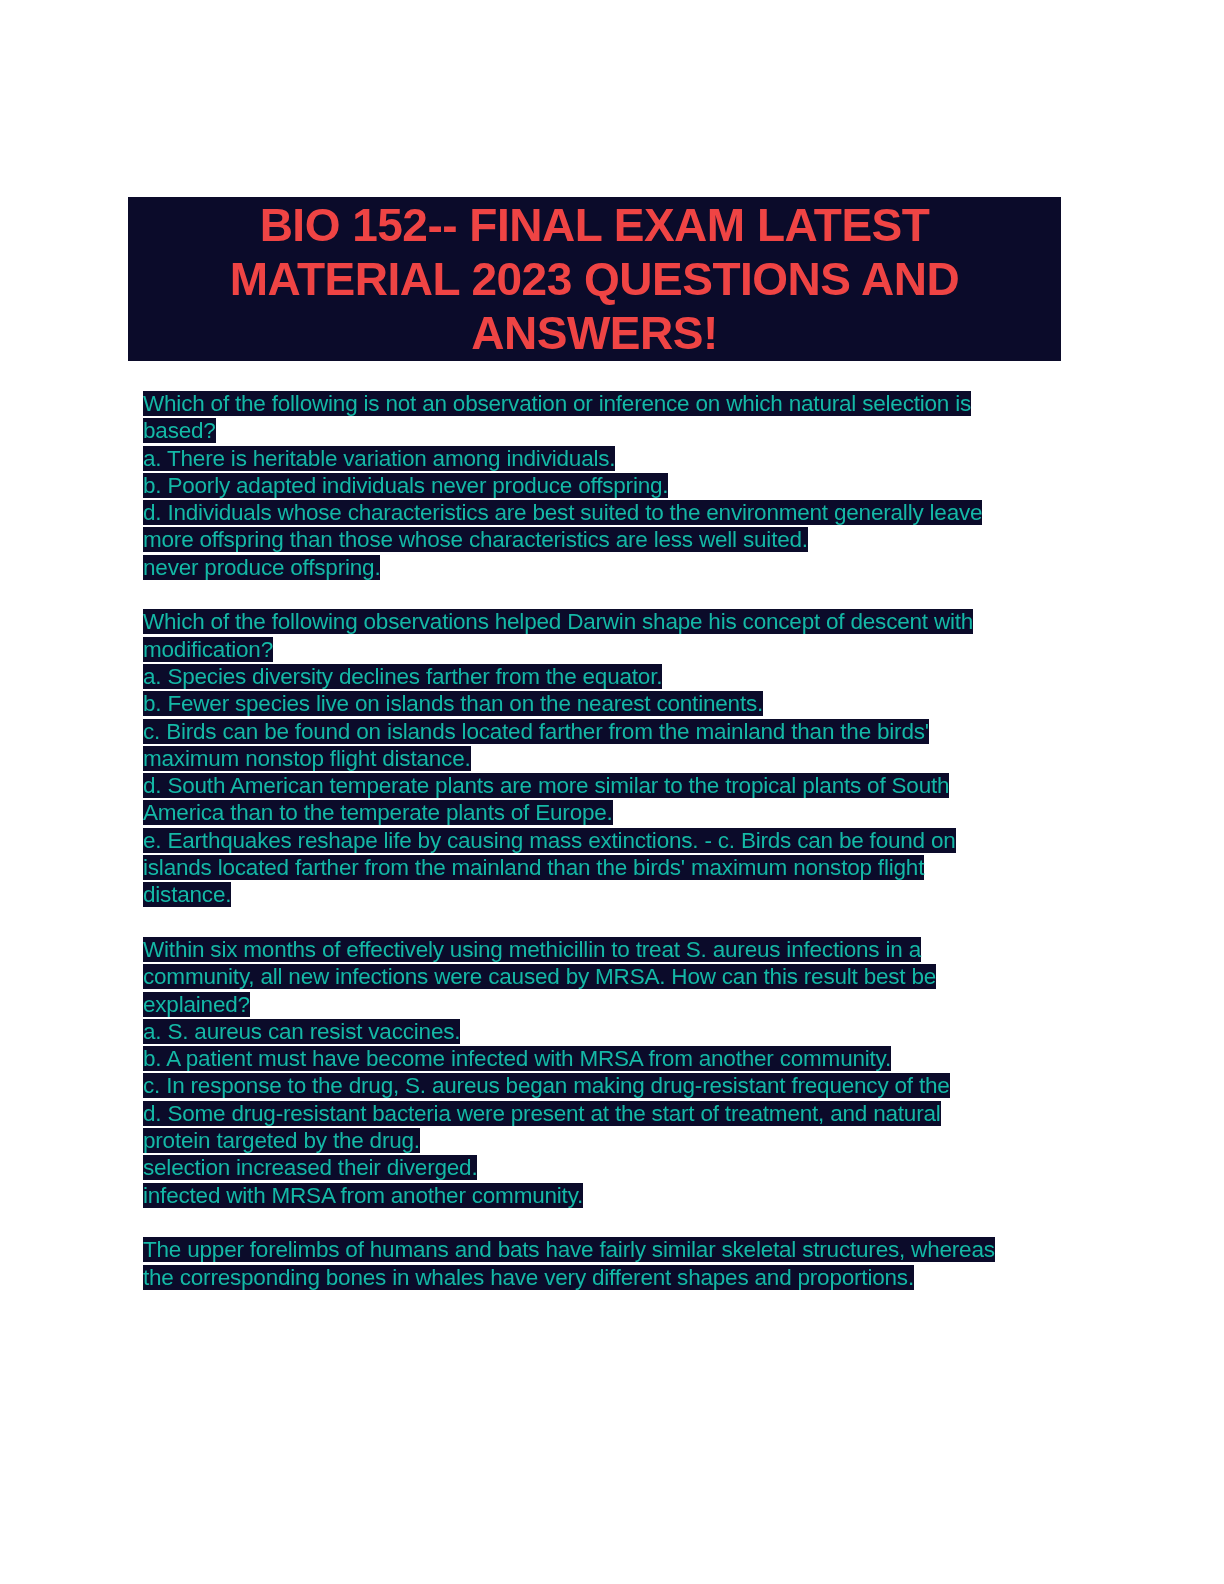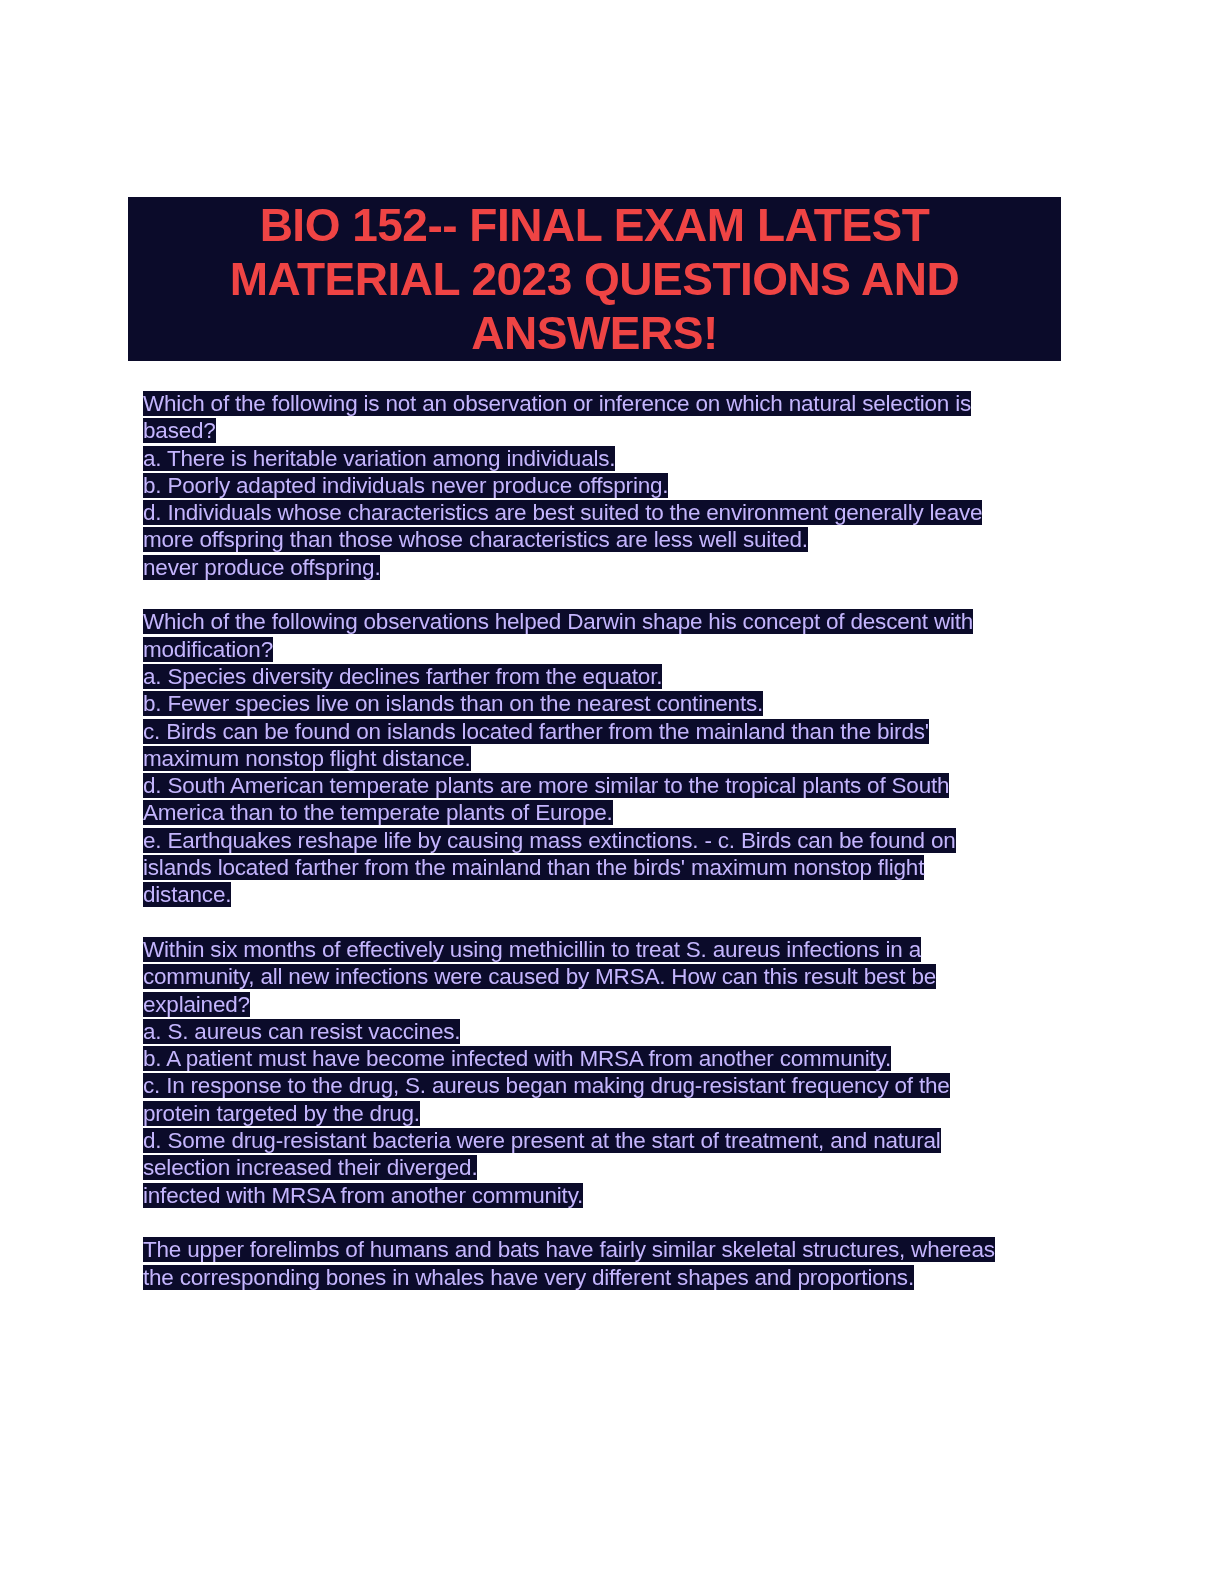--- a/index.html
+++ b/index.html
@@ -12,21 +12,21 @@
       display: flex; flex-direction: column; justify-content: center;
     }
     .title-line { display: block; }
     .content {
       position: absolute; left: 143px; top: 390px; width: 940px;
       font-family: "Liberation Sans", sans-serif; font-size: 22.5px;
       line-height: 27.3px; color: #ffffff; letter-spacing: -0.2px;
     }
     .q { margin-bottom: 27.3px; }
     .line { display: block; }
-    .hl { background: #0b0b2a; color: #c4b5fd; white-space: pre; }
+    .hl { background: #0b0b2a; color: #14b8a6; white-space: pre; }
   </style>
 </head>
 <body>
 
 <div class="title-box">
   <span class="title-line">BIO 152-- FINAL EXAM LATEST</span>
   <span class="title-line">MATERIAL 2023 QUESTIONS AND</span>
   <span class="title-line">ANSWERS!</span>
 </div>
 
@@ -55,22 +55,22 @@
     <span class="line"><span class="hl">distance.</span></span>
   </div>
 
   <div class="q">
     <span class="line"><span class="hl">Within six months of effectively using methicillin to treat S. aureus infections in a</span></span>
     <span class="line"><span class="hl">community, all new infections were caused by MRSA. How can this result best be</span></span>
     <span class="line"><span class="hl">explained?</span></span>
     <span class="line"><span class="hl">a. S. aureus can resist vaccines.</span></span>
     <span class="line"><span class="hl">b. A patient must have become infected with MRSA from another community.</span></span>
     <span class="line"><span class="hl">c. In response to the drug, S. aureus began making drug-resistant frequency of the</span></span>
+    <span class="line"><span class="hl">d. Some drug-resistant bacteria were present at the start of treatment, and natural</span></span>
     <span class="line"><span class="hl">protein targeted by the drug.</span></span>
-    <span class="line"><span class="hl">d. Some drug-resistant bacteria were present at the start of treatment, and natural</span></span>
     <span class="line"><span class="hl">selection increased their diverged.</span></span>
     <span class="line"><span class="hl">infected with MRSA from another community.</span></span>
   </div>
 
   <div class="q">
     <span class="line"><span class="hl">The upper forelimbs of humans and bats have fairly similar skeletal structures, whereas</span></span>
     <span class="line"><span class="hl">the corresponding bones in whales have very different shapes and proportions.</span></span>
   </div>
 </div>
 

